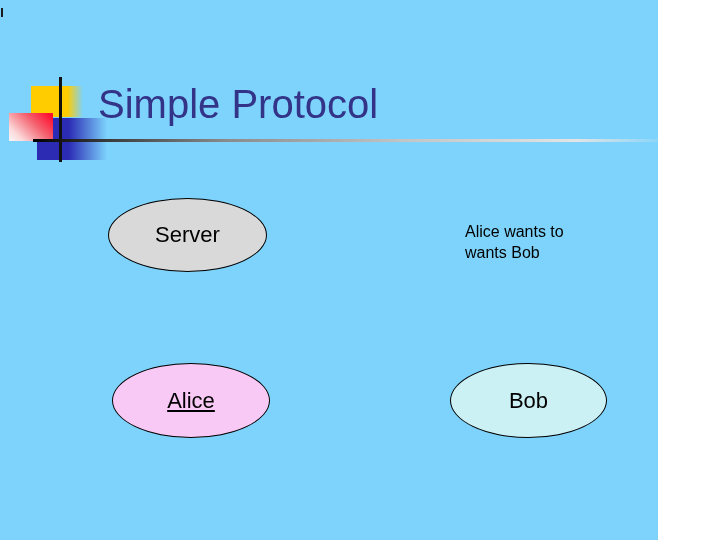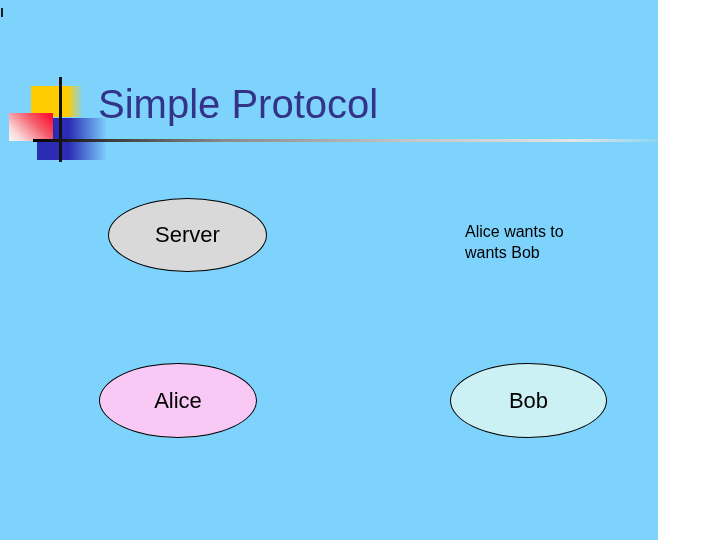--- a/index.html
+++ b/index.html
@@ -92,23 +92,24 @@
     font-size: 22px;
     color: #000000;
     box-sizing: border-box;
   }
   .ellipse-server {
     left: 108px; top: 198px;
     width: 159px; height: 74px;
     background: #D9D9D9;
   }
   .ellipse-alice {
-    left: 99px; top: 363px;
+    left: 112px; top: 363px;
     width: 158px; height: 75px;
     background: #F9C9F5;
+    text-decoration: underline;
   }
   .ellipse-bob {
     left: 450px; top: 363px;
     width: 157px; height: 75px;
     background: #CBF1F5;
   }
 </style>
 </head>
 <body>
 

